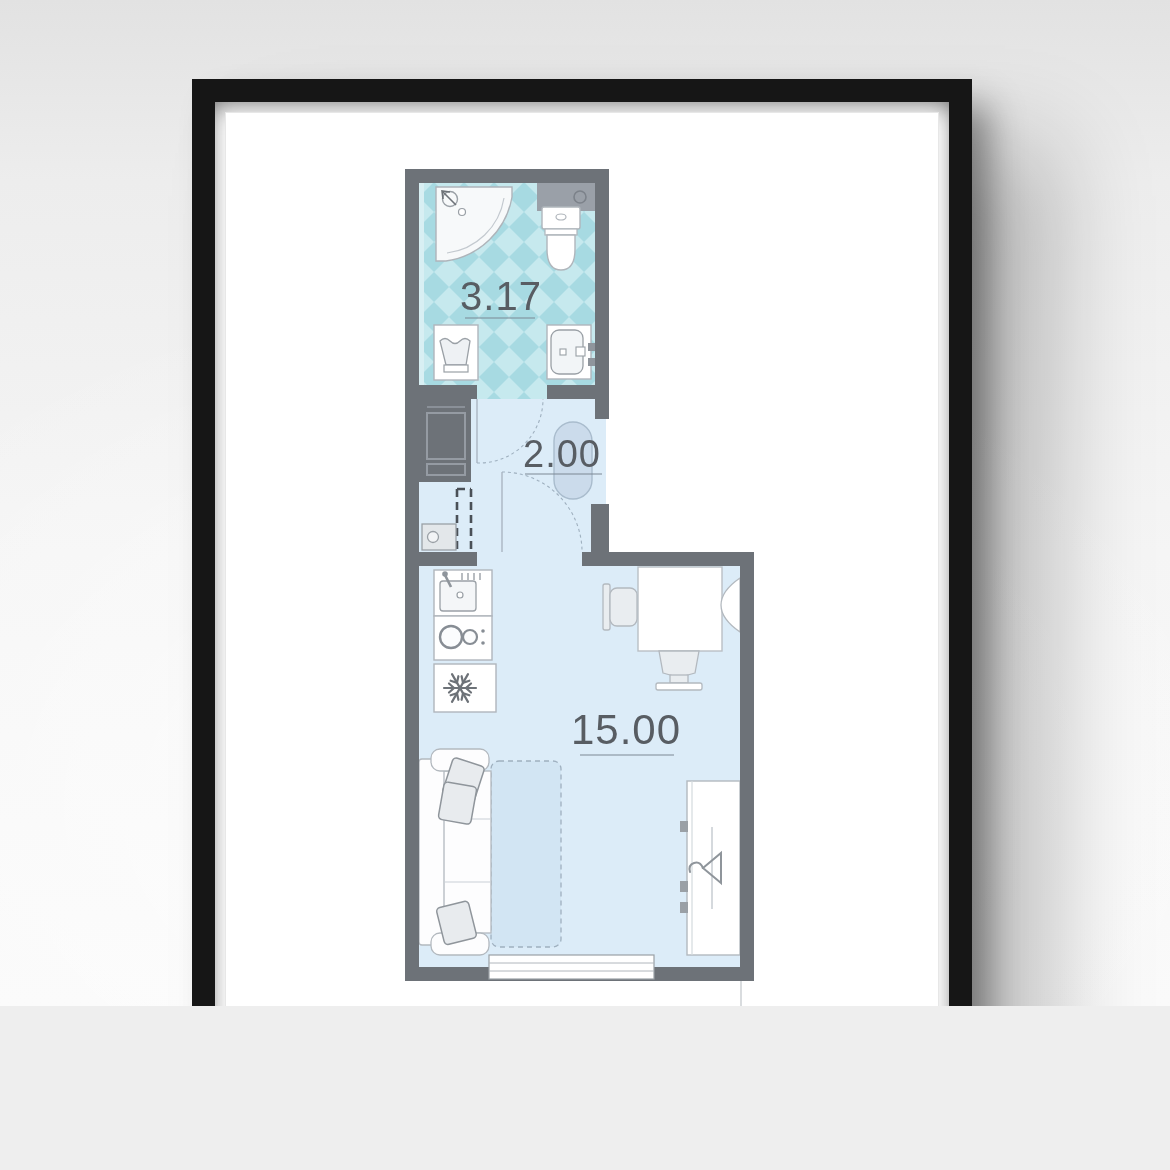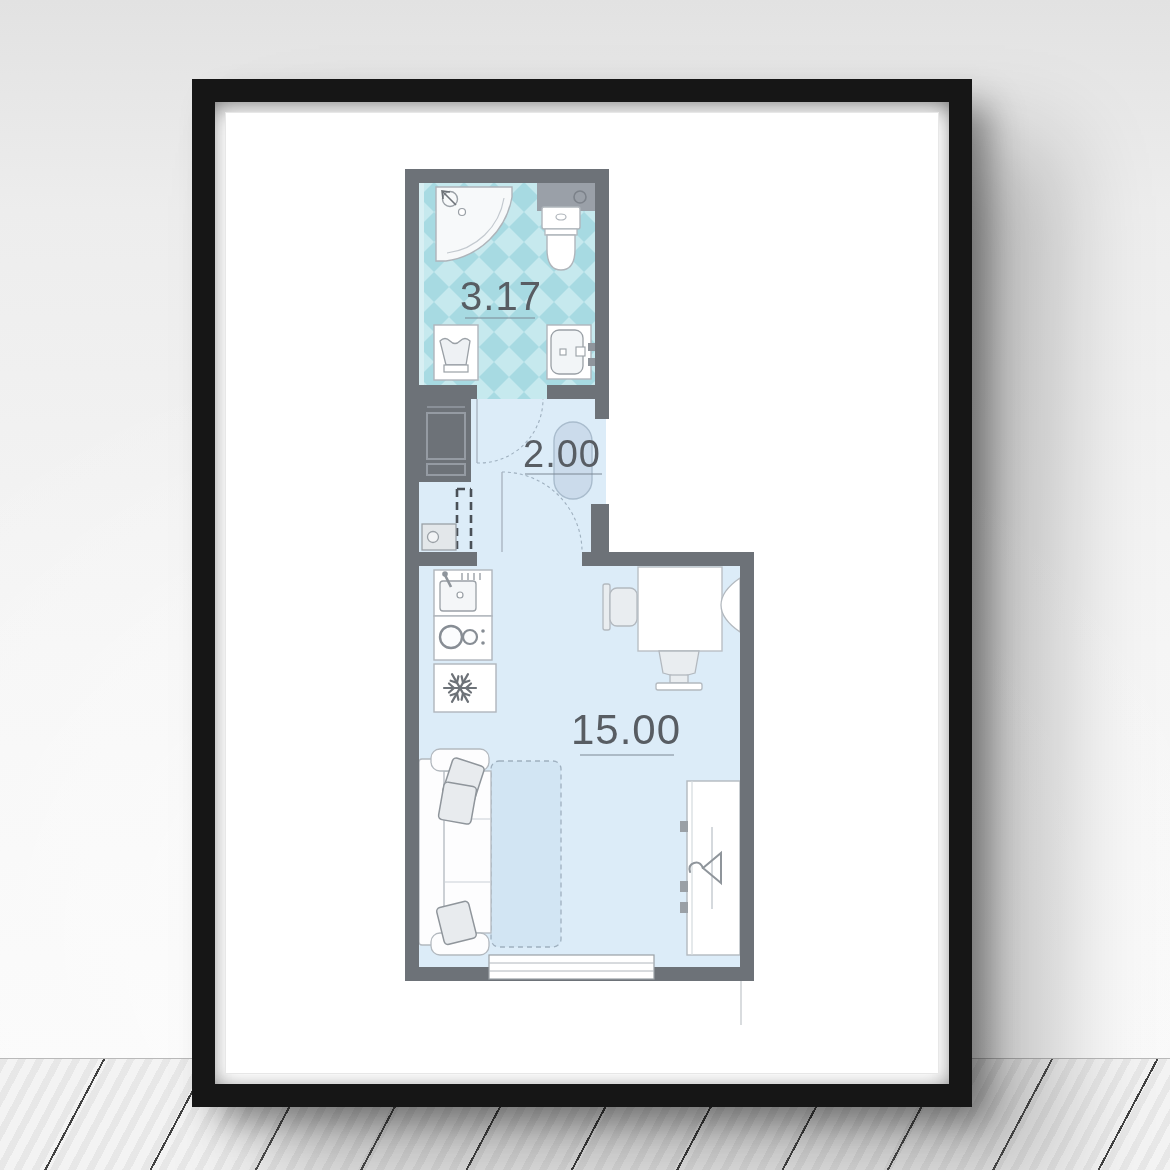--- a/index.html
+++ b/index.html
@@ -1,16 +1,16 @@
 <!DOCTYPE html>
 <html><head>
 <meta charset="utf-8">
 <style>
   html,body{margin:0;padding:0;background:#eee;}
-  .scene{position:relative;width:1170px;height:1170px;overflow:hidden;
+  .scene{position:relative;width:1170px;height:1006px;overflow:hidden;
          font-family:"Liberation Sans",sans-serif;
          background:linear-gradient(180deg,#e2e2e2 0%,#ededed 18%,#f5f5f5 55%,#fafafa 100%);}
   .wall-sheen{position:absolute;inset:0;
          background:radial-gradient(120% 95% at 42% 80%, rgba(255,255,255,.8) 0%, rgba(255,255,255,0) 55%);}
   .floor{position:absolute;left:0;top:1058px;width:1170px;height:112px;
          border-top:1px solid #b9b9b9;
          background-color:#f3f3f3;
          background-image:
            repeating-linear-gradient(118deg, rgba(160,160,160,.14) 0 7px, rgba(255,255,255,0) 7px 16px),
            repeating-linear-gradient(118deg, rgba(0,0,0,0) 0 91px, rgba(35,35,35,.85) 91px 93px);}

